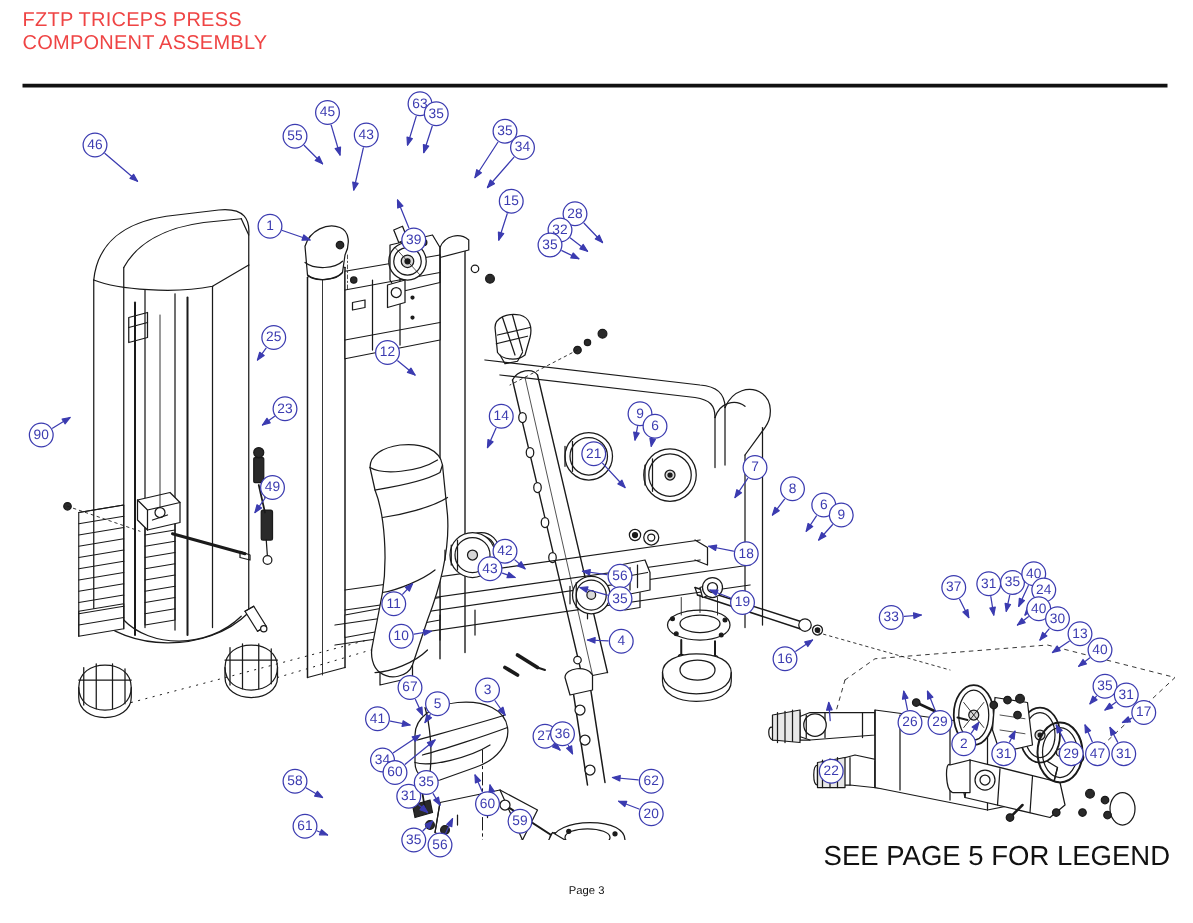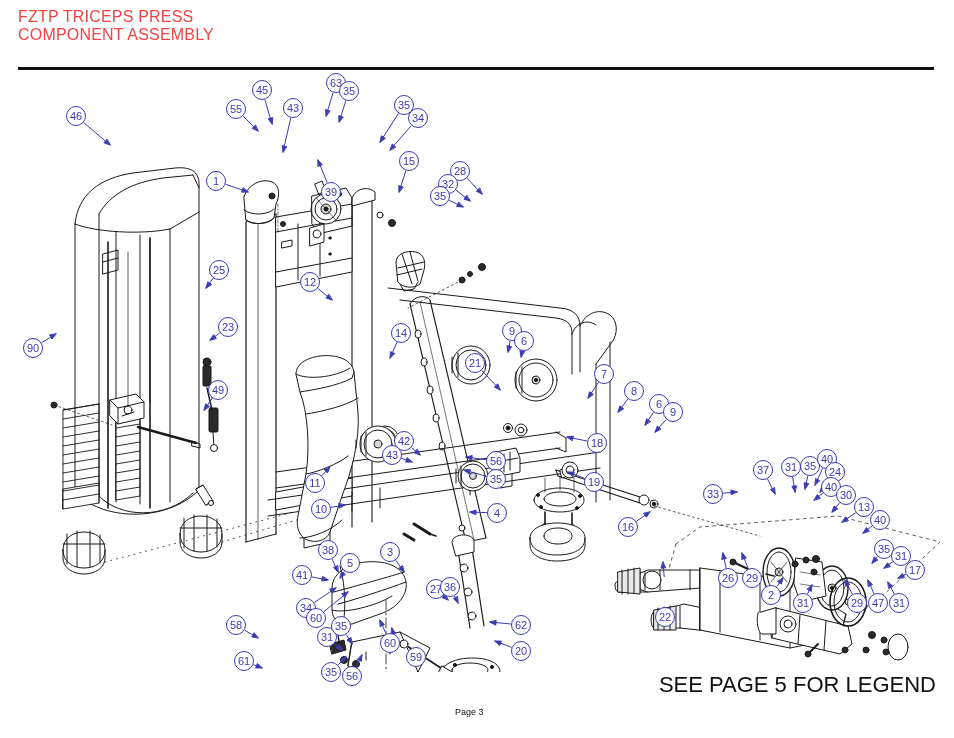--- a/index.html
+++ b/index.html
@@ -762,21 +762,21 @@
       <div class="callout" style="left: 901px; top: 556px; border-color: rgb(59, 59, 176); color: rgb(59, 59, 176);">31</div>
       <div class="callout" style="left: 915px; top: 570px; border-color: rgb(59, 59, 176); color: rgb(59, 59, 176);">17</div>
       <div class="callout" style="left: 665px; top: 587px; border-color: rgb(59, 59, 176); color: rgb(59, 59, 176); margin-top: 20px;">22</div>
       <div class="callout" style="left: 728px; top: 578px; border-color: rgb(59, 59, 176); color: rgb(59, 59, 176);">26</div>
       <div class="callout" style="left: 752px; top: 578px; border-color: rgb(59, 59, 176); color: rgb(59, 59, 176);">29</div>
       <div class="callout" style="left: 771px; top: 595px; border-color: rgb(59, 59, 176); color: rgb(59, 59, 176);">2</div>
       <div class="callout" style="left: 803px; top: 603px; border-color: rgb(59, 59, 176); color: rgb(59, 59, 176);">31</div>
       <div class="callout" style="left: 857px; top: 603px; border-color: rgb(59, 59, 176); color: rgb(59, 59, 176);">29</div>
       <div class="callout" style="left: 878px; top: 603px; border-color: rgb(59, 59, 176); color: rgb(59, 59, 176);">47</div>
       <div class="callout" style="left: 899px; top: 603px; border-color: rgb(59, 59, 176); color: rgb(59, 59, 176);">31</div>
-      <div class="callout" style="left: 328px; top: 550px; border-color: rgb(59, 59, 176); color: rgb(59, 59, 176);">38</div>
+      <div class="callout" style="left: 328px; top: 550px; border-color: rgb(59, 59, 176); color: rgb(59, 59, 176);">67</div>
       <div class="callout" style="left: 350px; top: 563px; border-color: rgb(59, 59, 176); color: rgb(59, 59, 176);">5</div>
       <div class="callout" style="left: 302px; top: 575px; border-color: rgb(59, 59, 176); color: rgb(59, 59, 176);">41</div>
       <div class="callout" style="left: 390px; top: 552px; border-color: rgb(59, 59, 176); color: rgb(59, 59, 176);">3</div>
       <div class="callout" style="left: 306px; top: 608px; border-color: rgb(59, 59, 176); color: rgb(59, 59, 176);">34</div>
       <div class="callout" style="left: 316px; top: 618px; border-color: rgb(59, 59, 176); color: rgb(59, 59, 176);">60</div>
       <div class="callout" style="left: 436px; top: 589px; border-color: rgb(59, 59, 176); color: rgb(59, 59, 176);">27</div>
       <div class="callout" style="left: 450px; top: 587px; border-color: rgb(59, 59, 176); color: rgb(59, 59, 176);">36</div>
       <div class="callout" style="left: 521px; top: 625px; border-color: rgb(59, 59, 176); color: rgb(59, 59, 176);">62</div>
       <div class="callout" style="left: 521px; top: 651px; border-color: rgb(59, 59, 176); color: rgb(59, 59, 176);">20</div>
       <div class="callout" style="left: 236px; top: 625px; border-color: rgb(59, 59, 176); color: rgb(59, 59, 176);">58</div>

